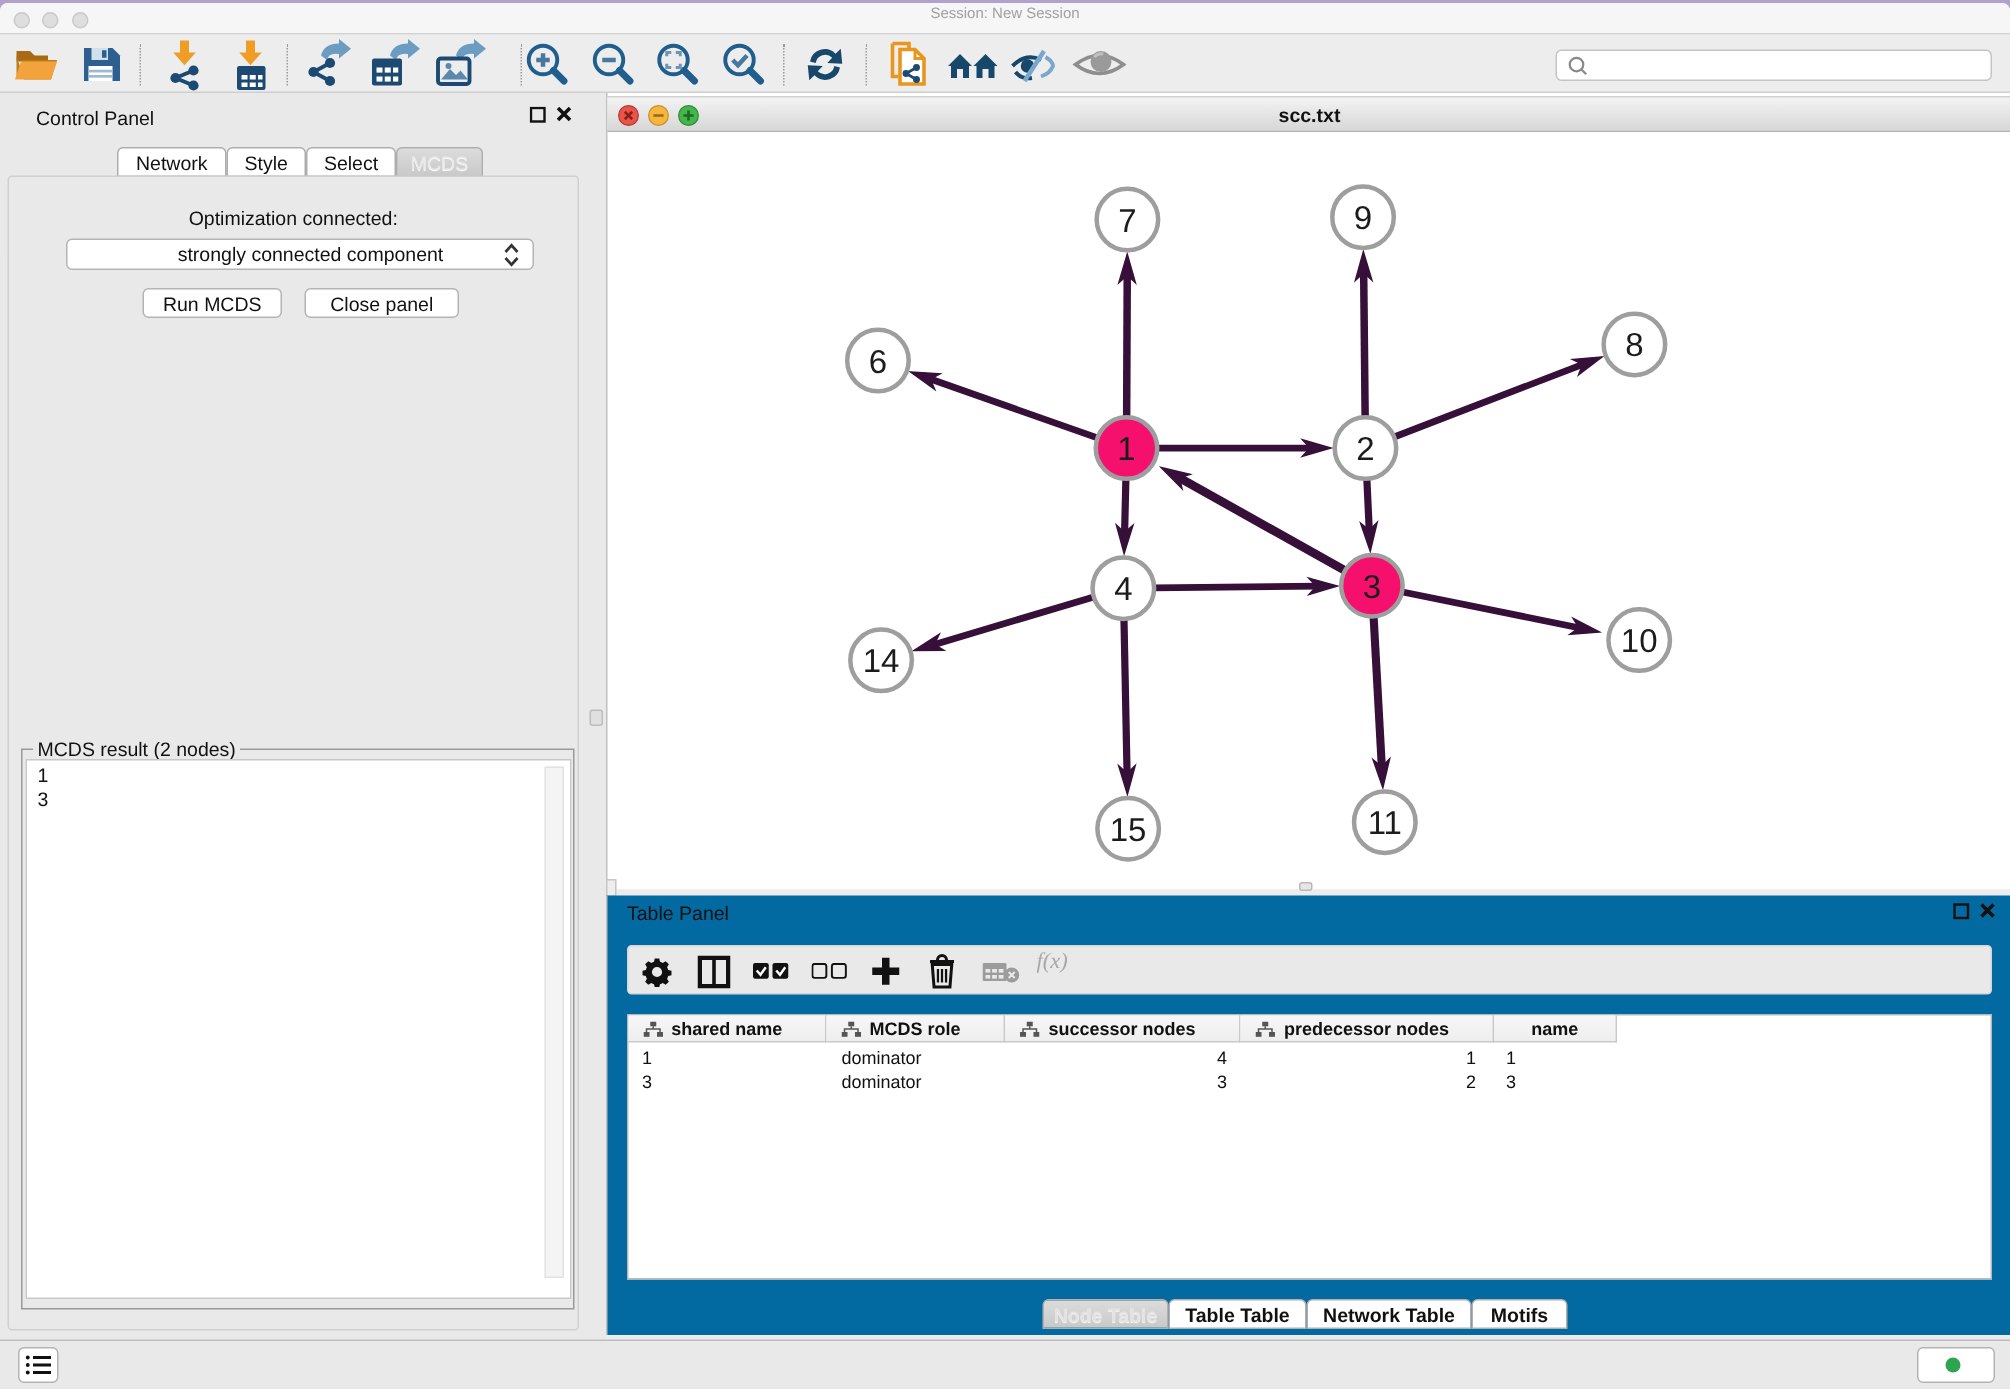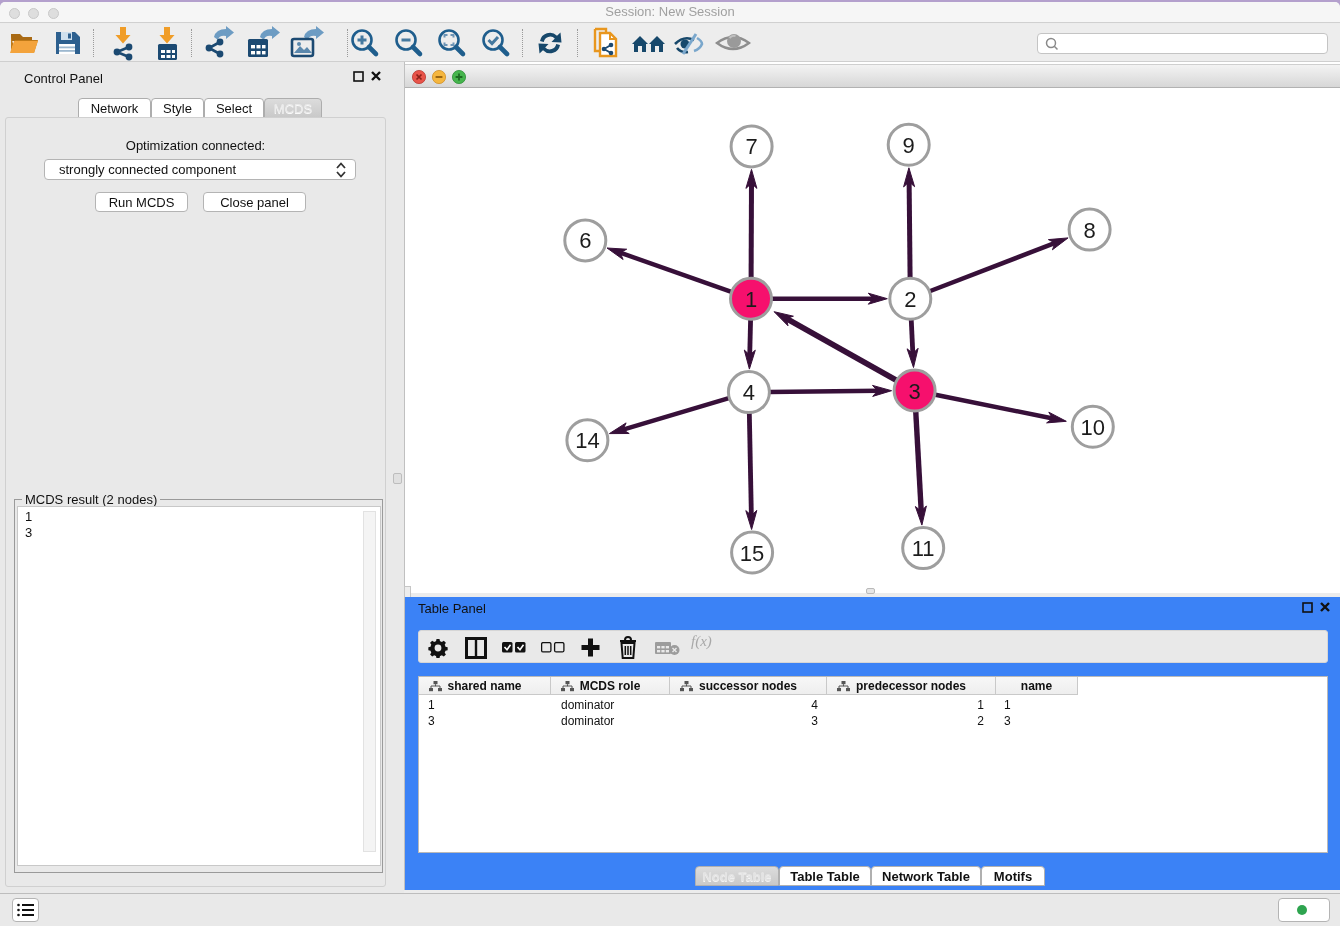--- a/index.html
+++ b/index.html
@@ -2,49 +2,49 @@
 <html><head>
 <meta charset="utf-8">
 <style>
 * { margin:0; padding:0; box-sizing:border-box; }
 html,body { width:1340px; height:926px; overflow:hidden; }
 body { font-family:"Liberation Sans", sans-serif; background:#b4a0cd; position:relative; will-change:transform; }
 #win { position:absolute; left:0; top:2px; width:1340px; height:924px; background:#ececec; border-radius:5px 5px 0 0; overflow:hidden; }
 
 #titlebar { position:absolute; left:0; top:0; width:1340px; height:21px; background:#f6f6f6; border-bottom:1px solid #d0d0d0; border-radius:5px 5px 0 0; }
 .tl { position:absolute; top:5.5px; width:11px; height:11px; border-radius:50%; background:#dedede; border:1px solid #c9c9c9; }
-#title { position:absolute; top:2px; left:0; width:1340px; text-align:center; font-size:13px; color:#a0a0a0; }
+#title { position:absolute; top:2px; left:0; width:1340px; text-align:center; font-size:10px; color:#a0a0a0; }
 
 #toolbar { position:absolute; left:0; top:22px; width:1340px; height:38px; background:#ededed; border-bottom:1px solid #cfcfcf; }
 .sep { position:absolute; top:5px; height:28px; width:0; border-left:1px dotted #9a9a9a; }
 .ticon { position:absolute; top:0; }
 #searchbox { position:absolute; left:1037px; top:9px; width:291px; height:21px; background:#fff; border:1px solid #c4c4c4; border-radius:4px; }
 
 #cpanel { position:absolute; left:0; top:60px; width:391px; height:831px; background:#e9e9e9; }
 #cphead { position:absolute; left:0; top:0; width:391px; height:33px; }
 #cphead .t { position:absolute; left:24px; top:9px; font-size:13px; color:#111; }
 .tabrow { position:absolute; height:28px; }
 .tab { position:absolute; top:0; height:20px; background:#fff; border:1px solid #adadad; border-radius:4px 4px 0 0; font-size:13px; text-align:center; color:#111; line-height:19px; }
 .tab.sel { background:linear-gradient(#dcdcdc,#c9c9c9); color:#e9e9e9; text-shadow:0 1px 0 #fafafa; }
 #cpbody { position:absolute; left:5px; top:55px; width:381px; height:770px; background:#e9e9e9; border:1px solid #d0d0d0; border-radius:3px; }
 #optlabel { position:absolute; left:0; top:76px; width:391px; text-align:center; font-size:13px; color:#111; }
-#dropdown { position:absolute; left:44px; top:97px; width:312px; height:21px; background:#fff; border:1px solid #b4b4b4; border-radius:4px; font-size:13px; color:#111; line-height:20px; padding-left:14px; }
+#dropdown { position:absolute; left:44px; top:97px; width:312px; height:21px; background:#fff; border:1px solid #b4b4b4; border-radius:4px; font-size:13px; color:#111; line-height:20px; padding-left:14px;text-align:center; }
 .btn { position:absolute; top:130px; height:20px; background:#fff; border:1px solid #b4b4b4; border-radius:4px; font-size:13px; color:#111; text-align:center; line-height:19px; }
 #fieldset { position:absolute; left:14px; top:437px; width:369px; height:374px; border:1px solid #9a9a9a; }
 #fieldlabel { position:absolute; left:7px; top:-8px; background:#e9e9e9; padding:0 3px; font-size:13px; color:#111; }
 #fieldtext { position:absolute; left:2px; top:6px; width:364px; height:360px; background:#fff; border:1px solid #c8c8c8; font-size:13px; color:#111; line-height:16px; padding:2px 0 0 7px; }
 #fieldscroll { position:absolute; right:4px; top:4px; width:13px; height:341px; background:#f4f4f4; border:1px solid #e2e2e2; }
 
 #vsplit { position:absolute; left:391px; top:60px; width:13px; height:831px; background:#e9e9e9; }
 #netwin { position:absolute; left:404px; top:60px; width:936px; height:531px; background:#fff; border-left:1px solid #c0c0c0; }
 #nettitle { position:absolute; left:0; top:2px; width:936px; height:24px; background:linear-gradient(#f3f3f3,#d7d7d7); border-top:1px solid #cfcfcf; border-bottom:1px solid #b2b2b2; }
 #nettitle .t { position:absolute; left:0; top:4px; width:936px; text-align:center; font-size:13px; font-weight:bold; color:#111; }
 #hsplit { position:absolute; left:404px; top:591px; width:936px; height:4px; background:#ececec; }
 
-#tpanel { position:absolute; left:404px; top:595px; width:936px; height:293px; background:#3b82f6; border-left:1px solid #c0c0c0; }
+#tpanel { position:absolute; left:404px; top:595px; width:936px; height:293px; background:#0369a1; border-left:1px solid #c0c0c0; }
 #tphead .t { position:absolute; left:13px; top:4px; font-size:13px; color:#111; }
 #tptoolbar { position:absolute; left:13px; top:33px; width:910px; height:33px; background:#e9e9e9; border:1px solid #d6d6d6; border-radius:3px; }
 #tblarea { position:absolute; left:13px; top:79px; width:910px; height:177px; background:#fff; border:1px solid #b9b9b9; }
 .th { position:absolute; top:0; height:18px; background:linear-gradient(#f7f7f7,#eeeeee); border-right:1px solid #c9c9c9; border-bottom:1px solid #c9c9c9; font-size:12px; color:#111; text-align:center; line-height:18px;font-weight:bold; }
 .td { position:absolute; height:16px; font-size:12px; color:#111; line-height:16px; }
 .btab { position:absolute; top:269px; height:20px; background:#fff; border:1px solid #b0b0b0; border-radius:4px 4px 0 0; font-size:13px; font-weight:bold; text-align:center; line-height:19px; color:#111; }
 .btab.sel { background:linear-gradient(#dcdcdc,#c9c9c9); color:#e3e3e3; text-shadow:0 1px 0 #f5f5f5; font-weight:bold; }
 
 #statusbar { position:absolute; left:0; top:891px; width:1340px; height:33px; background:#e9e9e9; border-top:1px solid #bdbdbd; }
 #listbtn { position:absolute; left:12px; top:4px; width:27px; height:24px; background:#fff; border:1px solid #b4b4b4; border-radius:4px; }
@@ -217,20 +217,21 @@
   <div id="netwin">
     <div id="nettitle">
       <svg style="position:absolute;left:6px;top:2px;" width="62" height="20" viewBox="0 0 62 20">
         <circle cx="8" cy="10" r="6.6" fill="#e8544a" stroke="#b93b32" stroke-width="0.8"></circle>
         <path d="M5.5 7.5 L10.5 12.5 M10.5 7.5 L5.5 12.5" stroke="#8c2018" stroke-width="1.7"></path>
         <circle cx="28" cy="10" r="6.6" fill="#f5b63e" stroke="#cf8f28" stroke-width="0.8"></circle>
         <path d="M24.6 10 h6.8" stroke="#9a6612" stroke-width="1.8"></path>
         <circle cx="48" cy="10" r="6.6" fill="#46b54d" stroke="#2f8f38" stroke-width="0.8"></circle>
         <path d="M44.6 10 h6.8 M48 6.6 v6.8" stroke="#1c6b22" stroke-width="1.8"></path>
       </svg>
+      <div class="t">scc.txt</div>
     </div>
 <svg id="graph" style="position:absolute;left:0;top:26px;" width="936" height="500" viewBox="0 0 936 500">
 <g stroke="#371039" fill="#371039">
 <line x1="346.1" y1="190.7" x2="346.5" y2="93.9" stroke-width="5.0"></line>
 <polygon points="346.5,81.4 351.9,100.4 346.5,95.4 340.9,100.4"></polygon>
 <line x1="327.1" y1="204.1" x2="213.8" y2="164.2" stroke-width="4.5"></line>
 <polygon points="202.0,160.0 221.7,161.2 215.2,164.7 218.1,171.5"></polygon>
 <line x1="366.0" y1="210.7" x2="469.8" y2="210.7" stroke-width="4.5"></line>
 <polygon points="482.3,210.7 463.3,216.2 468.3,210.7 463.3,205.2"></polygon>
 <line x1="345.6" y1="230.7" x2="344.7" y2="268.6" stroke-width="4.8"></line>

